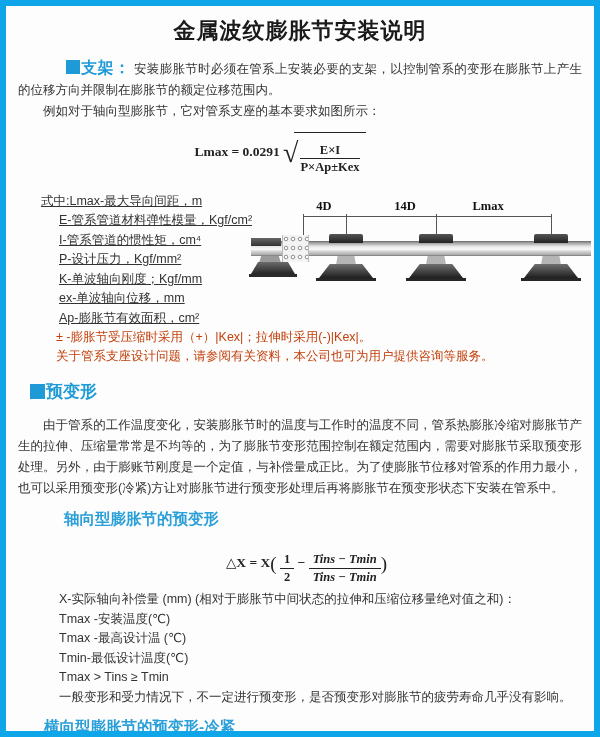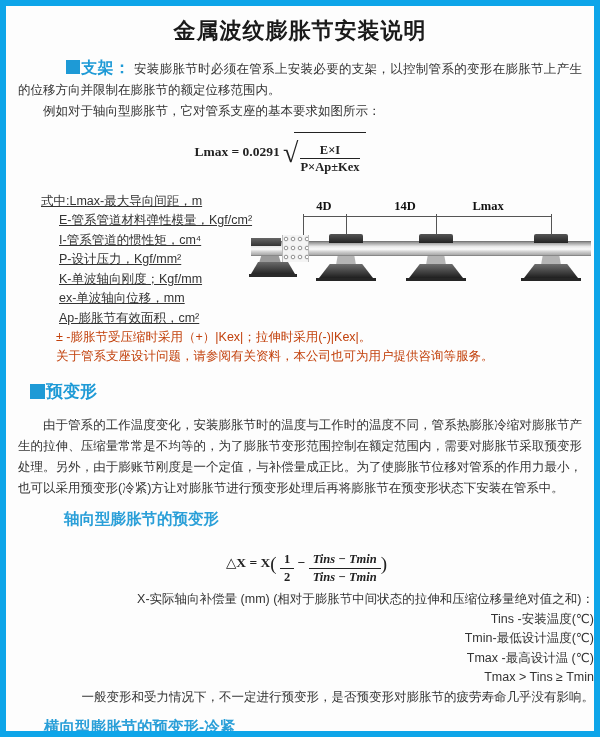--- a/index.html
+++ b/index.html
@@ -96,21 +96,21 @@
     line-height:19.5px;
     color:#333;
   }
   .defs .def-line.first { margin-left:35px; }
   .note-line {
     margin-left:50px;
     font-size:12.5px;
     line-height:19px;
     color:#c2410c;
   }
-  .items { margin-top:0;text-align:right; }
+  .items { margin-top:0; }
   .items .item-line {
     margin-left:53px;
     font-size:12.5px;
     line-height:19.5px;
     color:#333;
   }
   
   .diagram {
     position:absolute;
     left:245px; top:192px;
@@ -248,22 +248,22 @@
   <div class="formula formula-dx">
     <span>△X = X</span><span class="big-paren">(</span>
     <span class="frac"><span class="num">1</span><span class="den">2</span></span>
     <span>−</span>
     <span class="frac temps"><span class="num">Tins − Tmin</span><span class="den">Tins − Tmin</span></span><span class="big-paren">)</span>
   </div>
 
 
   <div class="items">
     <div class="item-line">X-实际轴向补偿量 (mm) (相对于膨胀节中间状态的拉伸和压缩位移量绝对值之和)：</div>
-    <div class="item-line">Tins -安装温度(℃)</div>
+    <div class="item-line">Tmax -安装温度(℃)</div>
+    <div class="item-line">Tmax -最高设计温 (℃)</div>
     <div class="item-line">Tmin-最低设计温度(℃)</div>
-    <div class="item-line">Tmax -最高设计温 (℃)</div>
     <div class="item-line">Tmax &gt; Tins ≥ Tmin</div>
     <div class="item-line">一般变形和受力情况下，不一定进行预变形，是否预变形对膨胀节的疲劳寿命几乎没有影响。</div>
   </div>
 
   <div class="sub-heading sub-heading2">横向型膨胀节的预变形-冷紧</div>
 
 </div>
 
 </body></html>

